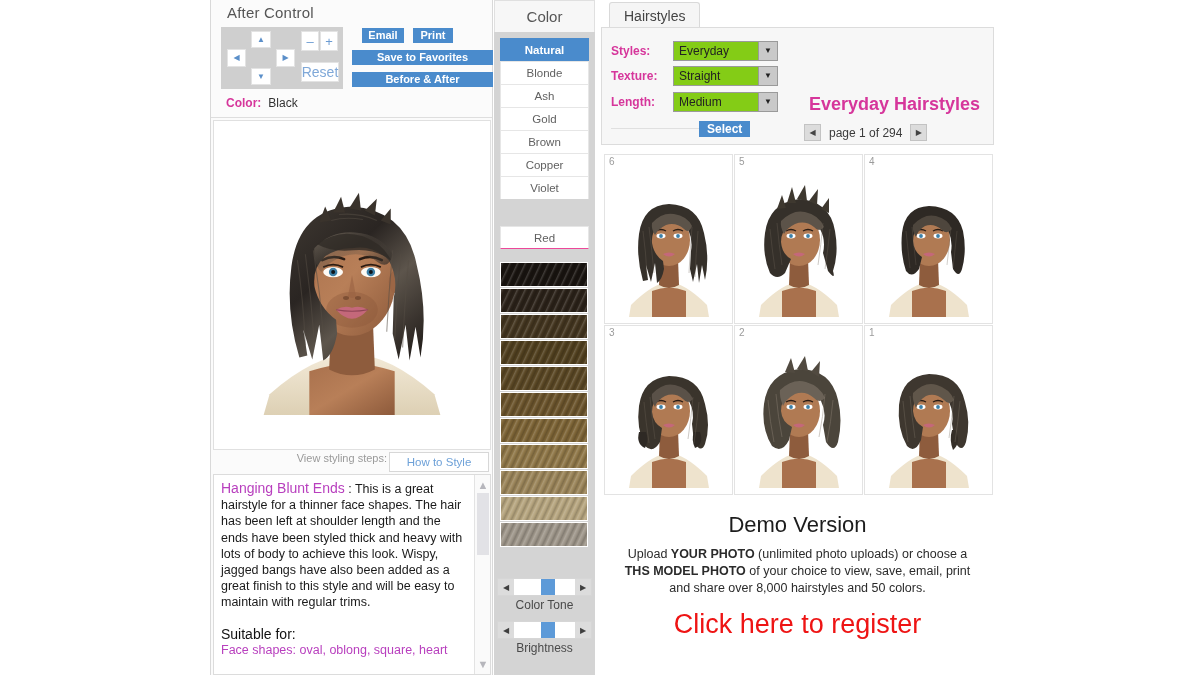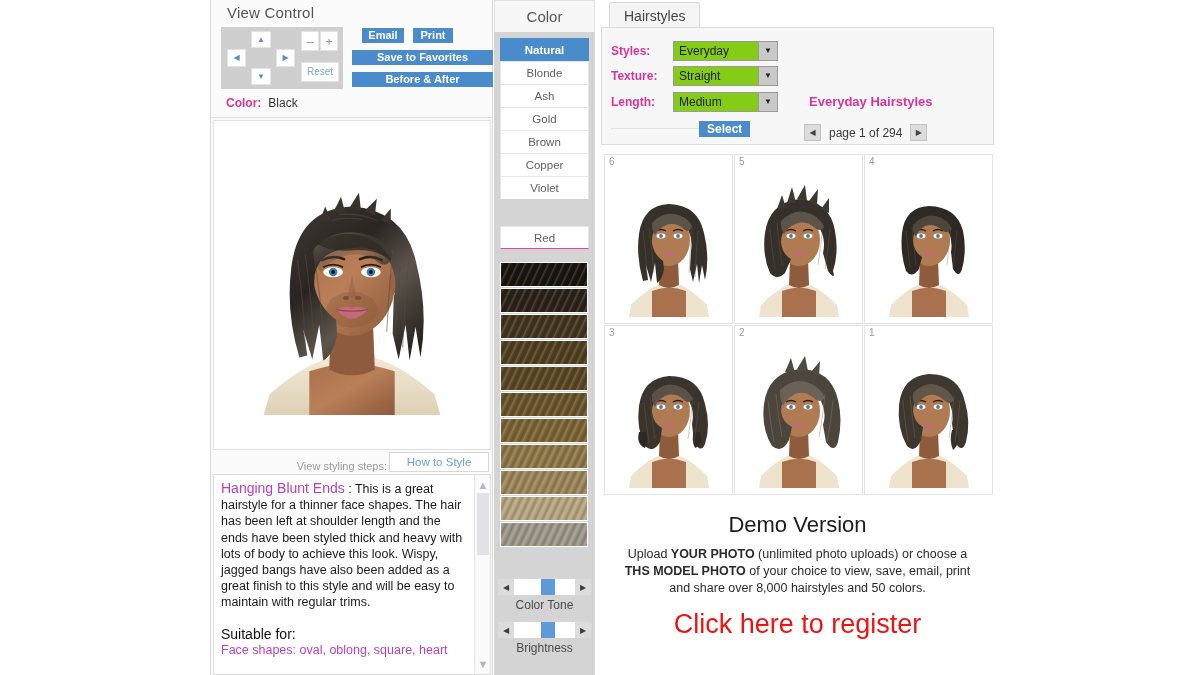--- a/index.html
+++ b/index.html
@@ -46,21 +46,21 @@
     border: 1px solid #e3e3e3;
     display: flex; align-items: center; justify-content: center;
     font-size: 8px; color: #5b8fc9; line-height: 1;
   }
   #d-up    { left: 30px; top: 4px;  width: 20px; height: 17px; }
   #d-down  { left: 30px; top: 41px; width: 20px; height: 17px; }
   #d-left  { left: 6px;  top: 22px; width: 19px; height: 18px; }
   #d-right { left: 55px; top: 22px; width: 19px; height: 18px; }
   #d-minus { left: 80px; top: 4px;  width: 18px; height: 20px; font-size: 13px; color:#6b9bd2;}
   #d-plus  { left: 99px; top: 4px;  width: 18px; height: 20px; font-size: 13px; color:#6b9bd2;}
-  #d-reset { left: 80px; top: 35px; width: 38px; height: 20px; font-size: 10px; color:#7fa8d8; }
+  #d-reset { left: 80px; top: 35px; width: 38px; height: 20px; font-size: 14px; color:#7fa8d8; }
 
   .blue-btn {
     position: absolute;
     background: #4a8bcc;
     color: #ffffff;
     font-size: 11px;
     font-weight: bold;
     text-align: center;
     line-height: 15px;
     height: 15px;
@@ -89,21 +89,21 @@
 
   
   .model { position: absolute; left: 0; top: 0; width: 100%; height: 100%; }
 
   #styling-bar {
     position: absolute; left: 2px; top: 452px;
     width: 278px; height: 21px;
     background: #fbfbfb;
   }
   #styling-label {
-    position: absolute; right: 104px; top: 8px;
+    position: absolute; right: 104px; top: 0;
     font-size: 11px; color: #9a9a9a;
   }
   #how-to-style {
     position: absolute; right: 2px; top: 0px;
     width: 100px; height: 20px;
     border: 1px solid #d7d7d7;
     background: #fff;
     color: #6ea1d8;
     font-size: 11.5px;
     line-height: 19px;
@@ -294,21 +294,21 @@
   }
   #btn-select {
     position: absolute; left: 97px; top: 93px;
     background: #4a8bcc; color: #fff;
     font-size: 12px; font-weight: bold;
     padding: 1px 8px;
     cursor: pointer;
   }
   #cat-title {
     position: absolute; left: 207px; top: 66px;
-    font-size: 13px; font-weight: bold;
+    font-size: 18px; font-weight: bold;
     color: #d6369b;
   }
   #pager {
     position: absolute; left: 202px; top: 96px;
     display: flex; align-items: center; gap: 8px;
   }
   .pg-arrow {
     width: 17px; height: 17px;
     background: #dcdcdc;
     border: 1px solid #c3c3c3;
@@ -361,21 +361,21 @@
   }
 </style>
 </head>
 <body>
 
 <div id="app">
 
   <div id="left-col">
 
     <div id="photo-control-head">
-      <div id="pc-title">View Control</div>
+      <div id="pc-title">After Control</div>
 
       <div id="dpad-box">
         <div class="dbtn" id="d-up">▲</div>
         <div class="dbtn" id="d-down">▼</div>
         <div class="dbtn" id="d-left">◀</div>
         <div class="dbtn" id="d-right">▶</div>
         <div class="dbtn" id="d-minus">–</div>
         <div class="dbtn" id="d-plus">+</div>
         <div class="dbtn" id="d-reset">Reset</div>
       </div>

